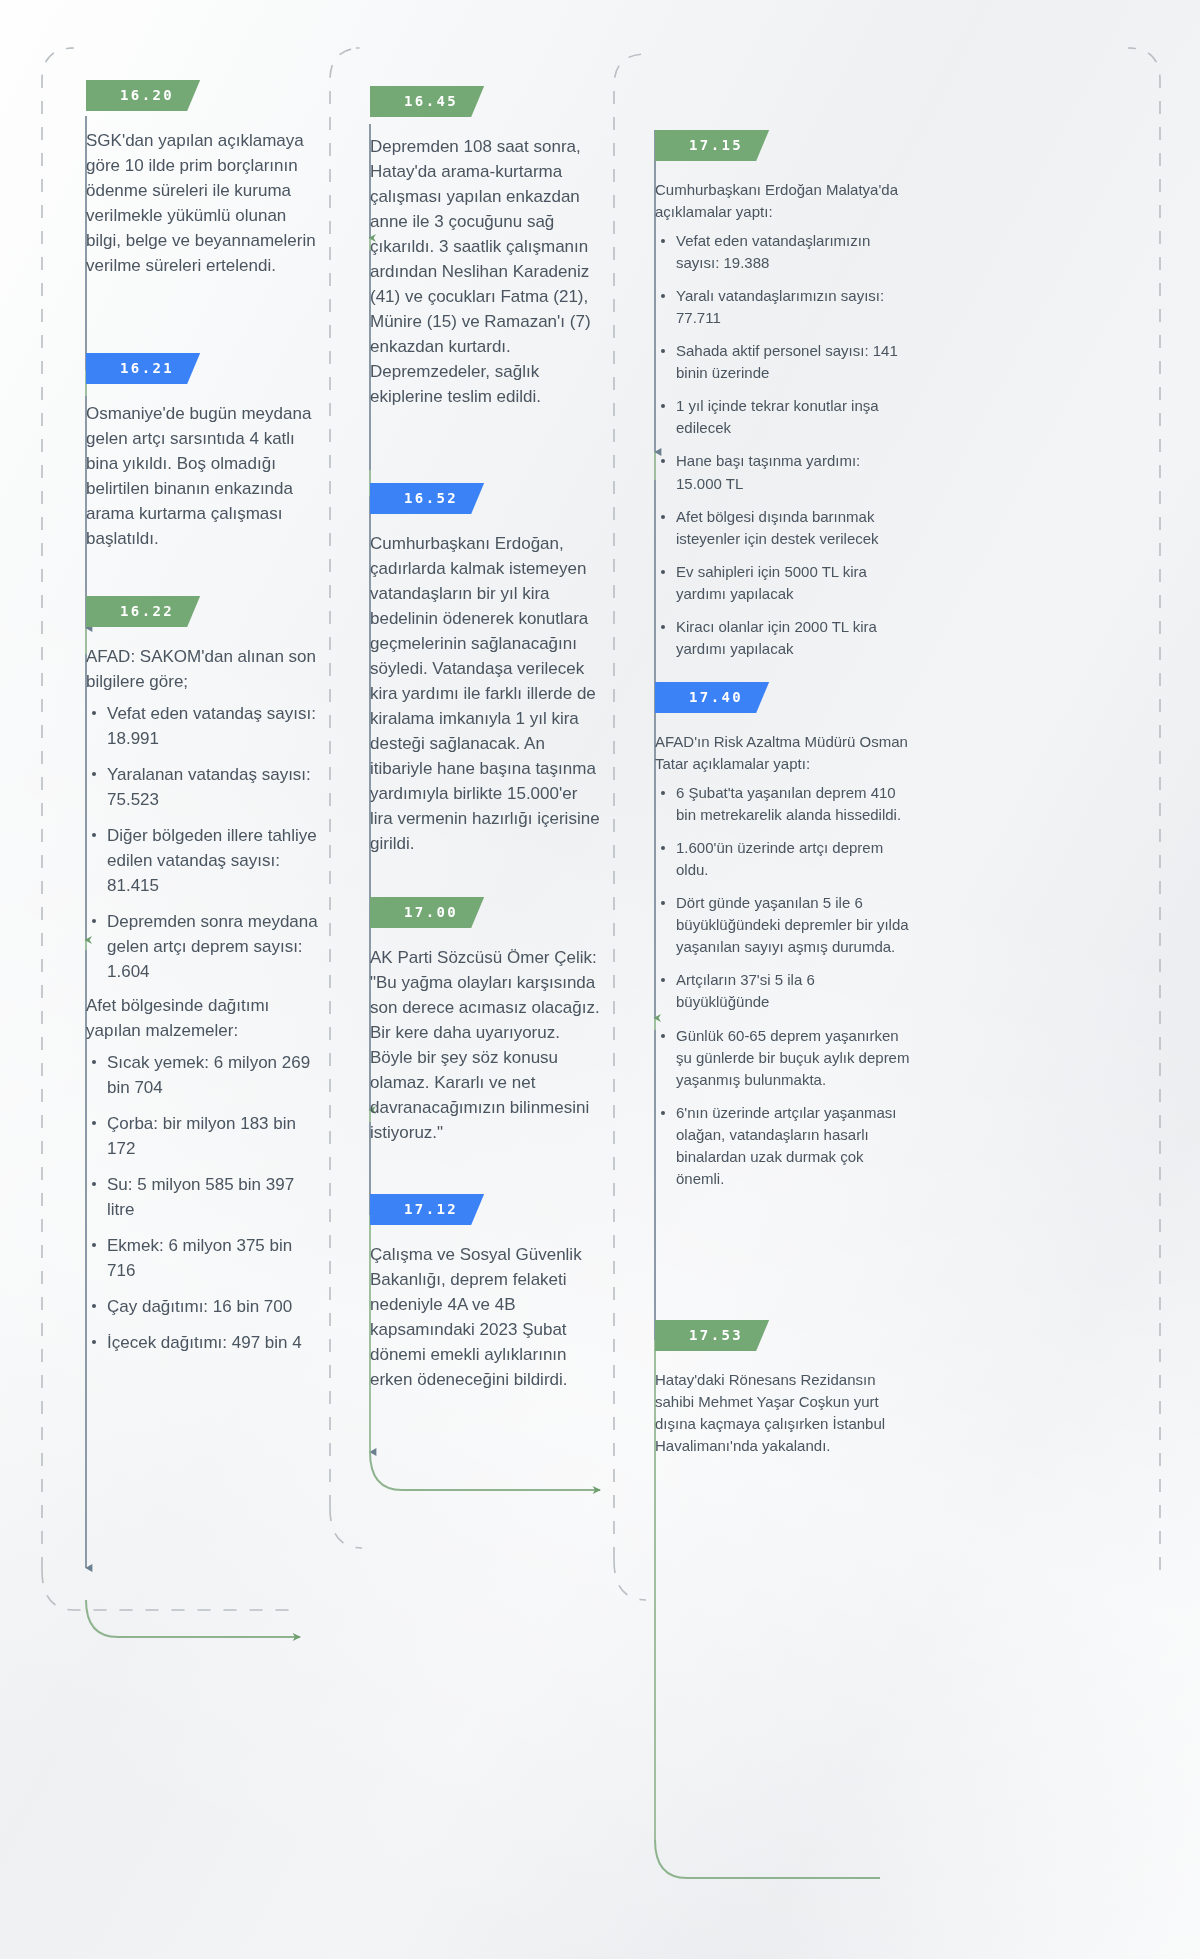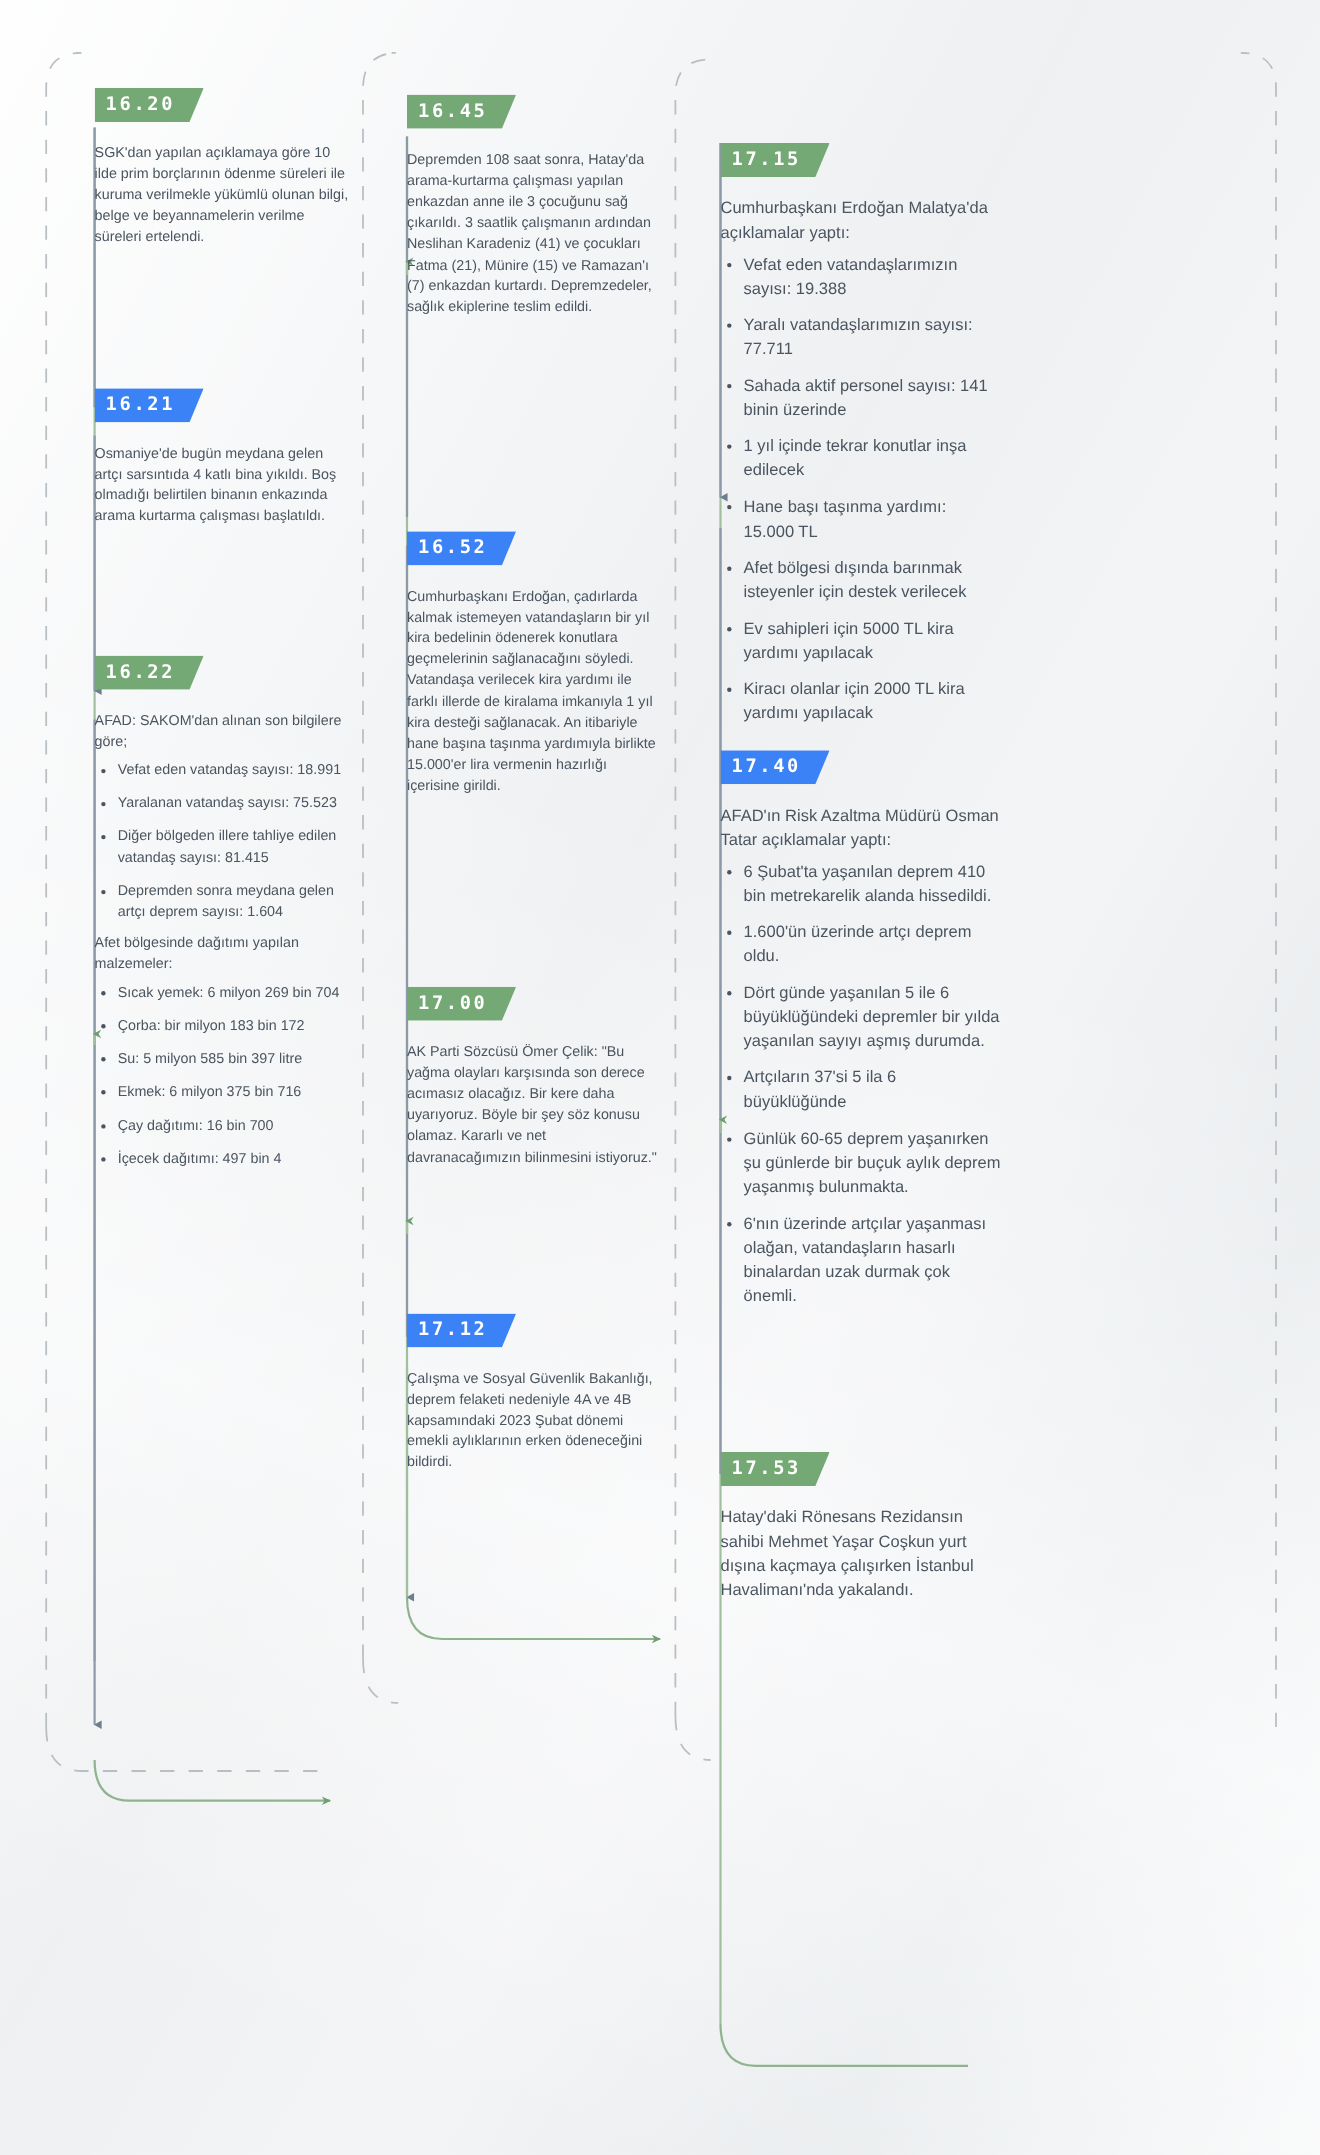--- a/index.html
+++ b/index.html
@@ -70,23 +70,23 @@
   .col-2 { left: 655px; width: 255px; }
 
   .entry { position: absolute; left: 0; width: 100%; }
 
   
   .badge {
     position: relative;
     display: inline-block;
     height: 31px;
     line-height: 31px;
-    padding: 0 26px 0 10px;
+    padding: 0 26px 0 34px;
     color: #ffffff;
-    font-size: 17px;
+    font-size: 14px;
     font-weight: 700;
     letter-spacing: 2.4px;
     font-family: "DejaVu Sans Mono", monospace;
     white-space: nowrap;
     clip-path: polygon(0 0, 100% 0, calc(100% - 13px) 100%, 0 100%);
   }
   .badge.green { background: #74a874; }
   .badge.slate { background: #3b82f6; margin-top: 17px; }
 
   
@@ -99,21 +99,21 @@
     height: 31px;
     clip-path: polygon(100% 0, 100% 100%, 0 100%);
   }
   .badge.green::before { background: #5f9160; }
   .badge.slate::before { background: #314454; }
 
   
   .entry-body {
     margin-top: 18px;
     color: #4a5560;
-    font-size: 13px;
+    font-size: 17px;
     line-height: 1.47;
     font-family: "Liberation Sans", sans-serif;
   }
   .col-2 .entry-body { font-size: 15px; }
 
   .entry-body p { margin: 0; }
 
   .entry-body ul {
     list-style: none;
     margin: 7px 0 0 0;

